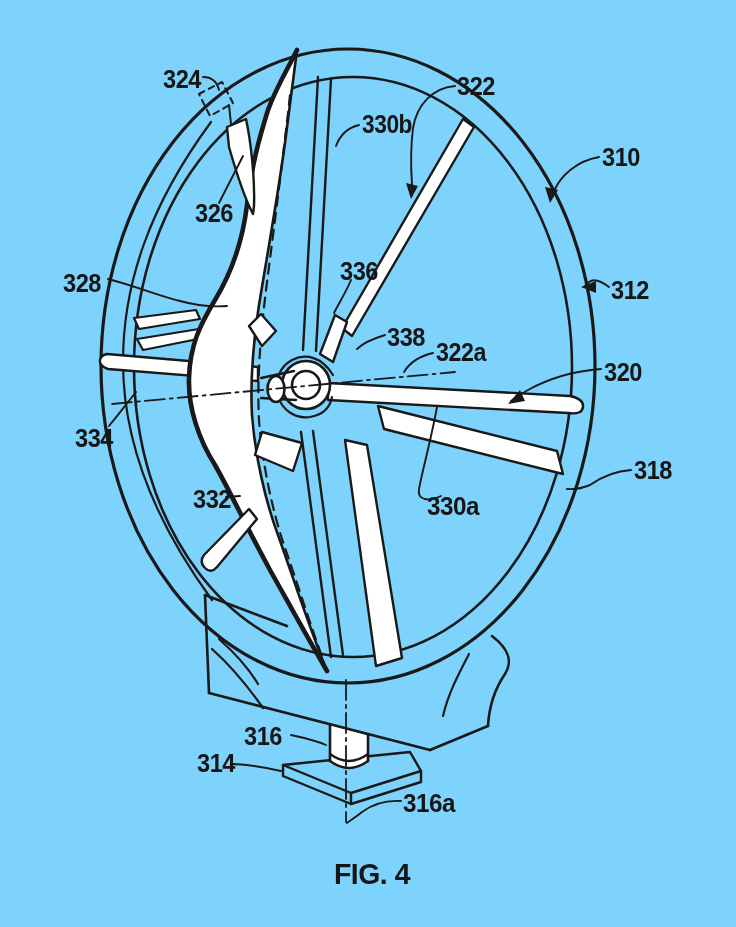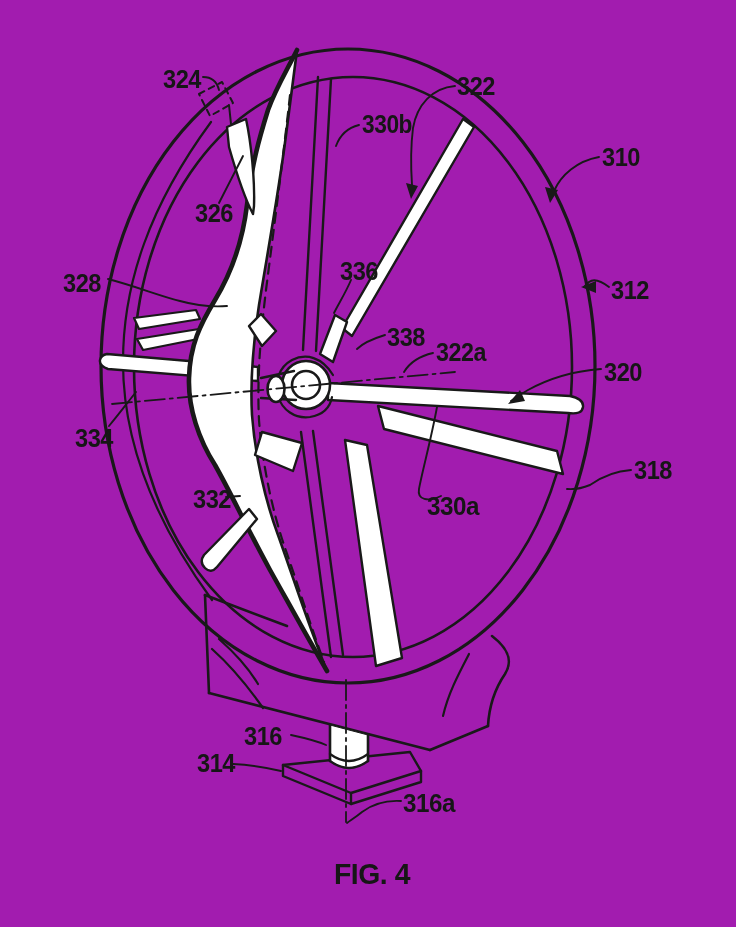--- a/index.html
+++ b/index.html
@@ -1,16 +1,16 @@
 <!DOCTYPE html>
 <html><head>
 <meta charset="utf-8">
 <style>
   html,body{margin:0;padding:0;background:#ffffff;}
-  .page{position:relative;width:736px;height:927px;background:#a21caf;overflow:hidden;
+  .page{position:relative;width:736px;height:927px;background:#7dd3fc;overflow:hidden;
         font-family:"Liberation Sans",sans-serif;}
   svg{position:absolute;left:0;top:0;}
   .ink{stroke:#191919;fill:none;stroke-linecap:round;stroke-linejoin:round;}
   .w{fill:#ffffff;stroke:#191919;stroke-linejoin:round;}
   text{font-family:"Liberation Sans",sans-serif;font-weight:bold;fill:#161616;letter-spacing:-0.5px;}
   .ref{font-size:26px;}
   .cap{font-size:30px;}
 </style>
 </head>
 <body>

